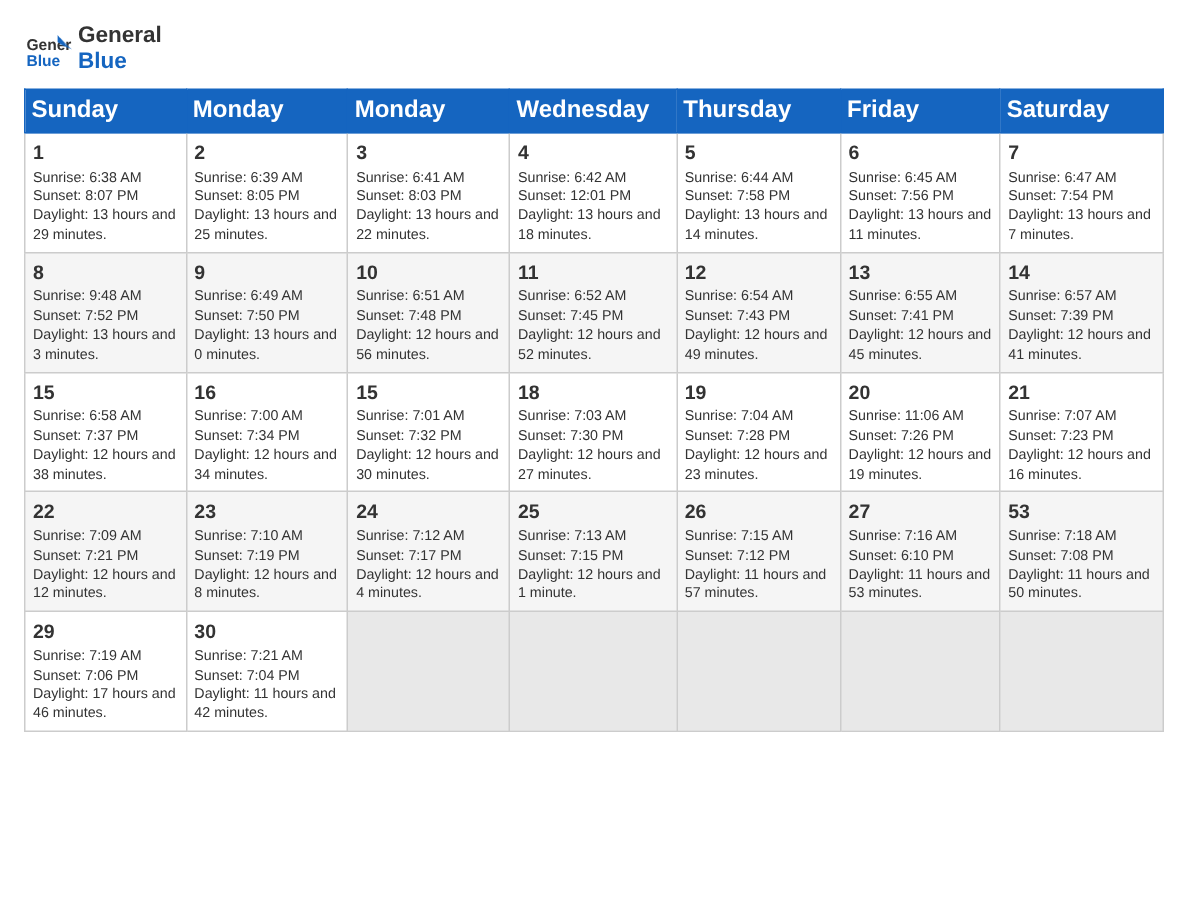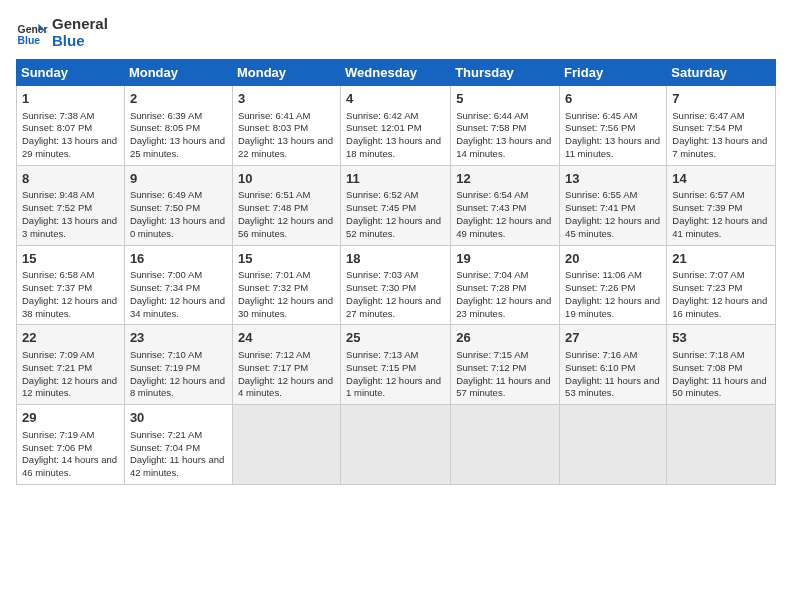--- a/index.html
+++ b/index.html
@@ -44,21 +44,21 @@
     .calendar-table {
       width: 100%;
       border-collapse: collapse;
       font-size: 10px;
     }
     .calendar-table th {
       background-color: #1565C0;
       color: #fff;
       padding: 5px 4px;
       text-align: left;
-      font-size: 13px;
+      font-size: 16px;
       font-weight: bold;
       border: 1px solid #1565C0;
     }
     .calendar-table td {
       vertical-align: top;
       padding: 4px 5px;
       border: 1px solid #ccc;
       width: 113px;
       min-height: 70px;
       background: #fff;
@@ -109,21 +109,21 @@
           <th>Monday</th>
           <th>Monday</th>
           <th>Wednesday</th>
           <th>Thursday</th>
           <th>Friday</th>
           <th>Saturday</th>
         </tr>
     </thead>
     <tbody id="calendar-body">
     <tr>
-          <td><span class="day-num">1</span><span>Sunrise: 7:38 AM</span><br><span>Sunset: 8:07 PM</span><br><span>Daylight: 13 hours and 29 minutes.</span></td>
+          <td><span class="day-num">1</span><span>Sunrise: 6:38 AM</span><br><span>Sunset: 8:07 PM</span><br><span>Daylight: 13 hours and 29 minutes.</span></td>
           <td><span class="day-num">2</span><span>Sunrise: 6:39 AM</span><br><span>Sunset: 8:05 PM</span><br><span>Daylight: 13 hours and 25 minutes.</span></td>
           <td><span class="day-num">3</span><span>Sunrise: 6:41 AM</span><br><span>Sunset: 8:03 PM</span><br><span>Daylight: 13 hours and 22 minutes.</span></td>
           <td><span class="day-num">4</span><span>Sunrise: 6:42 AM</span><br><span>Sunset: 12:01 PM</span><br><span>Daylight: 13 hours and 18 minutes.</span></td>
           <td><span class="day-num">5</span><span>Sunrise: 6:44 AM</span><br><span>Sunset: 7:58 PM</span><br><span>Daylight: 13 hours and 14 minutes.</span></td>
           <td><span class="day-num">6</span><span>Sunrise: 6:45 AM</span><br><span>Sunset: 7:56 PM</span><br><span>Daylight: 13 hours and 11 minutes.</span></td>
           <td><span class="day-num">7</span><span>Sunrise: 6:47 AM</span><br><span>Sunset: 7:54 PM</span><br><span>Daylight: 13 hours and 7 minutes.</span></td>
         </tr>
         <tr>
           <td><span class="day-num">8</span><span>Sunrise: 9:48 AM</span><br><span>Sunset: 7:52 PM</span><br><span>Daylight: 13 hours and 3 minutes.</span></td>
           <td><span class="day-num">9</span><span>Sunrise: 6:49 AM</span><br><span>Sunset: 7:50 PM</span><br><span>Daylight: 13 hours and 0 minutes.</span></td>
@@ -145,21 +145,21 @@
         <tr>
           <td><span class="day-num">22</span><span>Sunrise: 7:09 AM</span><br><span>Sunset: 7:21 PM</span><br><span>Daylight: 12 hours and 12 minutes.</span></td>
           <td><span class="day-num">23</span><span>Sunrise: 7:10 AM</span><br><span>Sunset: 7:19 PM</span><br><span>Daylight: 12 hours and 8 minutes.</span></td>
           <td><span class="day-num">24</span><span>Sunrise: 7:12 AM</span><br><span>Sunset: 7:17 PM</span><br><span>Daylight: 12 hours and 4 minutes.</span></td>
           <td><span class="day-num">25</span><span>Sunrise: 7:13 AM</span><br><span>Sunset: 7:15 PM</span><br><span>Daylight: 12 hours and 1 minute.</span></td>
           <td><span class="day-num">26</span><span>Sunrise: 7:15 AM</span><br><span>Sunset: 7:12 PM</span><br><span>Daylight: 11 hours and 57 minutes.</span></td>
           <td><span class="day-num">27</span><span>Sunrise: 7:16 AM</span><br><span>Sunset: 6:10 PM</span><br><span>Daylight: 11 hours and 53 minutes.</span></td>
           <td><span class="day-num">53</span><span>Sunrise: 7:18 AM</span><br><span>Sunset: 7:08 PM</span><br><span>Daylight: 11 hours and 50 minutes.</span></td>
         </tr>
         <tr>
-          <td><span class="day-num">29</span><span>Sunrise: 7:19 AM</span><br><span>Sunset: 7:06 PM</span><br><span>Daylight: 14 hours and 46 minutes.</span></td>
+          <td><span class="day-num">29</span><span>Sunrise: 7:19 AM</span><br><span>Sunset: 7:06 PM</span><br><span>Daylight: 17 hours and 46 minutes.</span></td>
           <td><span class="day-num">30</span><span>Sunrise: 7:21 AM</span><br><span>Sunset: 7:04 PM</span><br><span>Daylight: 11 hours and 42 minutes.</span></td>
           <td class="cell-empty"></td>
           <td class="cell-empty"></td>
           <td class="cell-empty"></td>
           <td class="cell-empty"></td>
           <td class="cell-empty"></td>
         </tr>
       </tbody>
   </table>
 </div>

